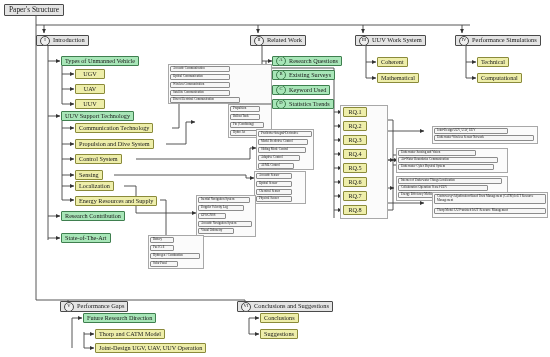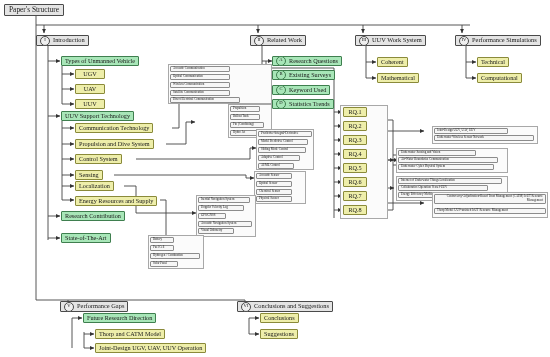--- a/index.html
+++ b/index.html
@@ -1,18 +1,18 @@
 <!DOCTYPE html>
 <html><head>
 <meta charset="utf-8">
 <style>
   html,body{margin:0;padding:0;background:#ffffff;}
   body{width:550px;height:357px;position:relative;overflow:hidden;
        font-family:"Liberation Serif",serif;color:#1a1a1a;}
-  #canvas{position:absolute;inset:0;width:550px;height:350px;text-align:right;}
+  #canvas{position:absolute;inset:0;width:550px;height:350px;}
   svg.wires{position:absolute;left:0;top:0;width:550px;height:357px;pointer-events:none;}
 
   .node{position:absolute;box-sizing:border-box;border:1px solid #5a5a5a;
         display:flex;align-items:center;white-space:nowrap;line-height:1;
         border-radius:1px;}
   .n-root{background:#e4e4e4;border-color:#4a4a4a;font-size:7.4px;padding:0 4px;height:12px;}
   .n-sec{background:#e4e4e4;border-color:#4a4a4a;font-size:6.4px;padding:0 3px;height:11px;}
   .n-green{background:#a8e6b8;border-color:#3f7f4f;font-size:6.2px;padding:0 3px;height:9.5px;}
   .n-yellow{background:#eeeeaa;border-color:#8a8a3a;font-size:6.2px;padding:0 3px;height:9.5px;}
   .n-white{background:#f6f6f6;border-color:#8c8c8c;font-size:3.1px;padding:0 2px;height:6px;}

